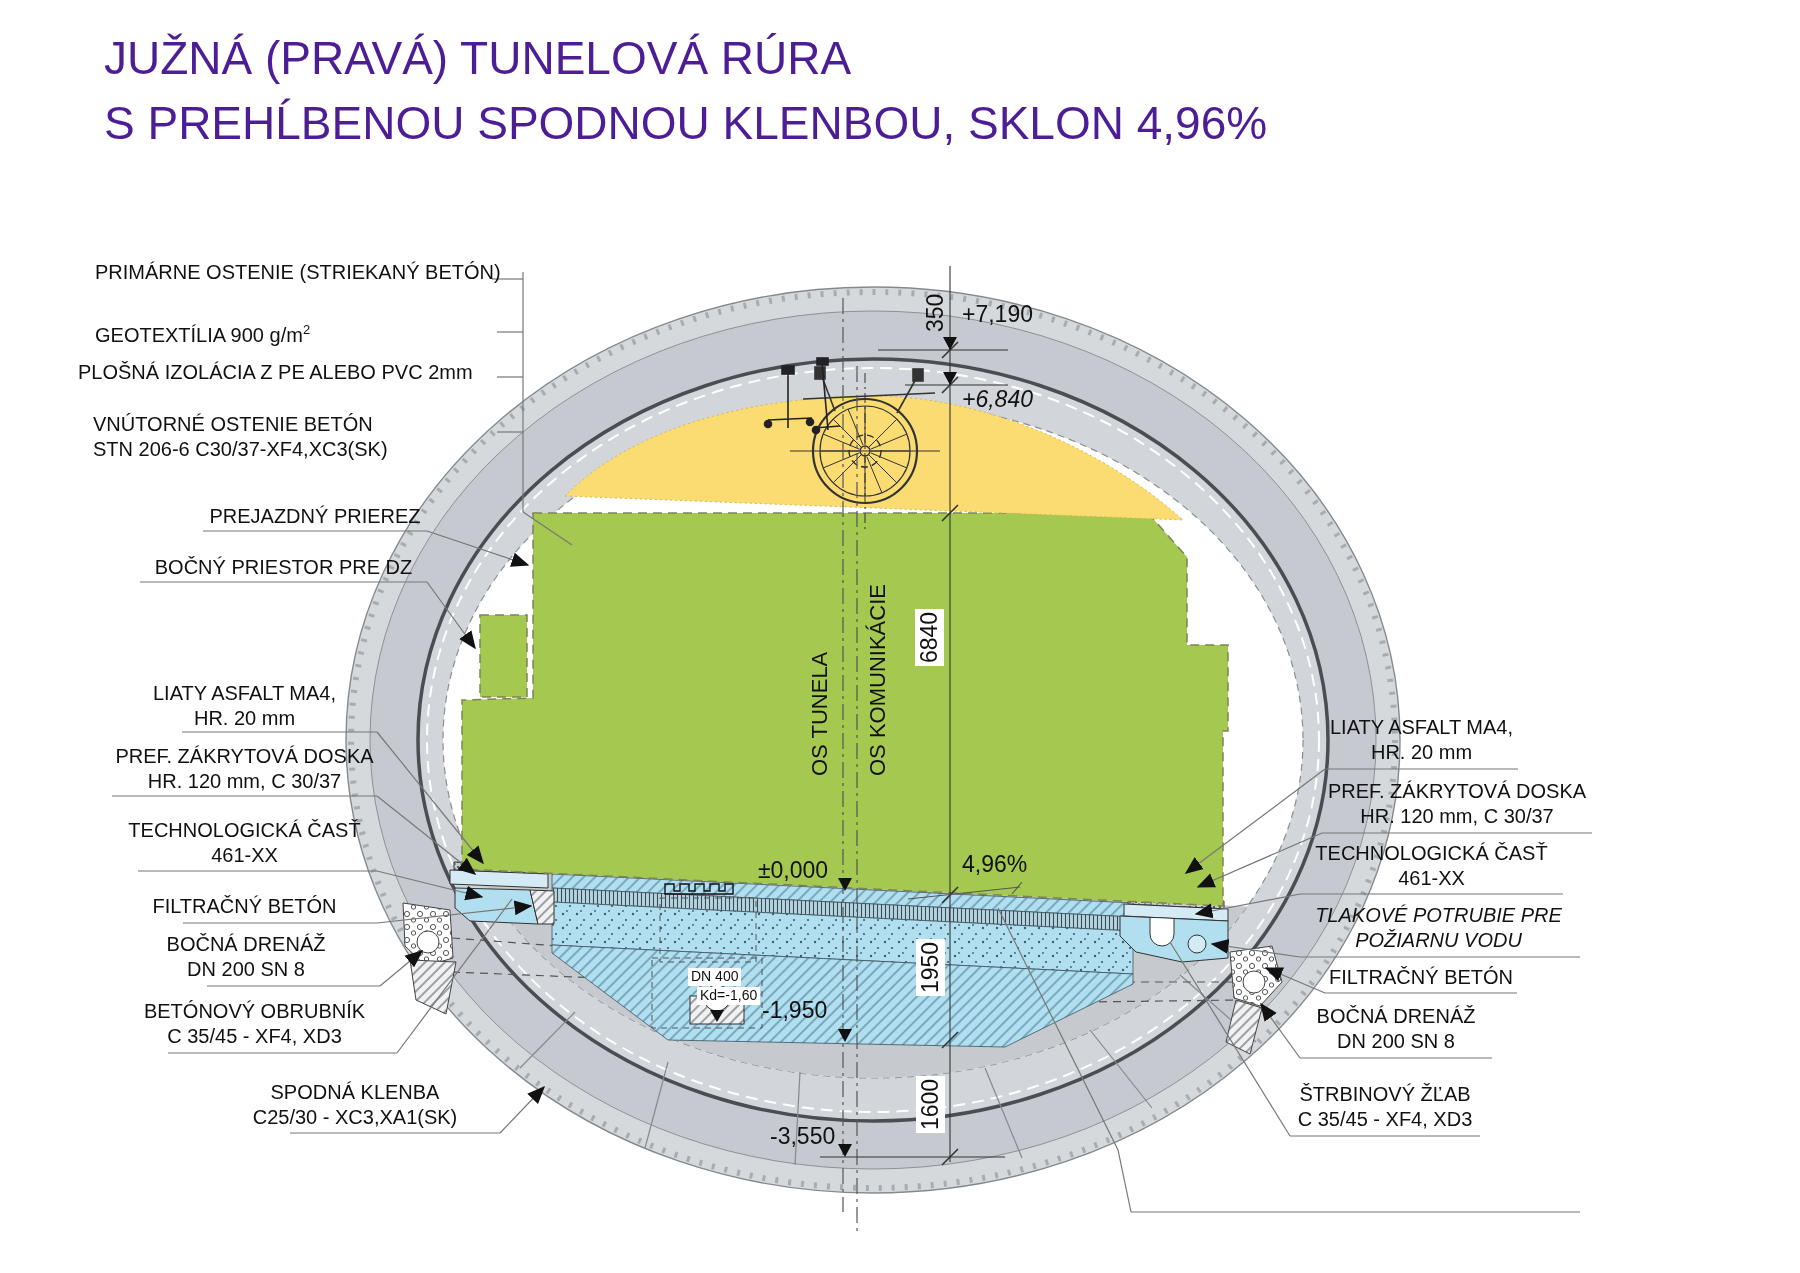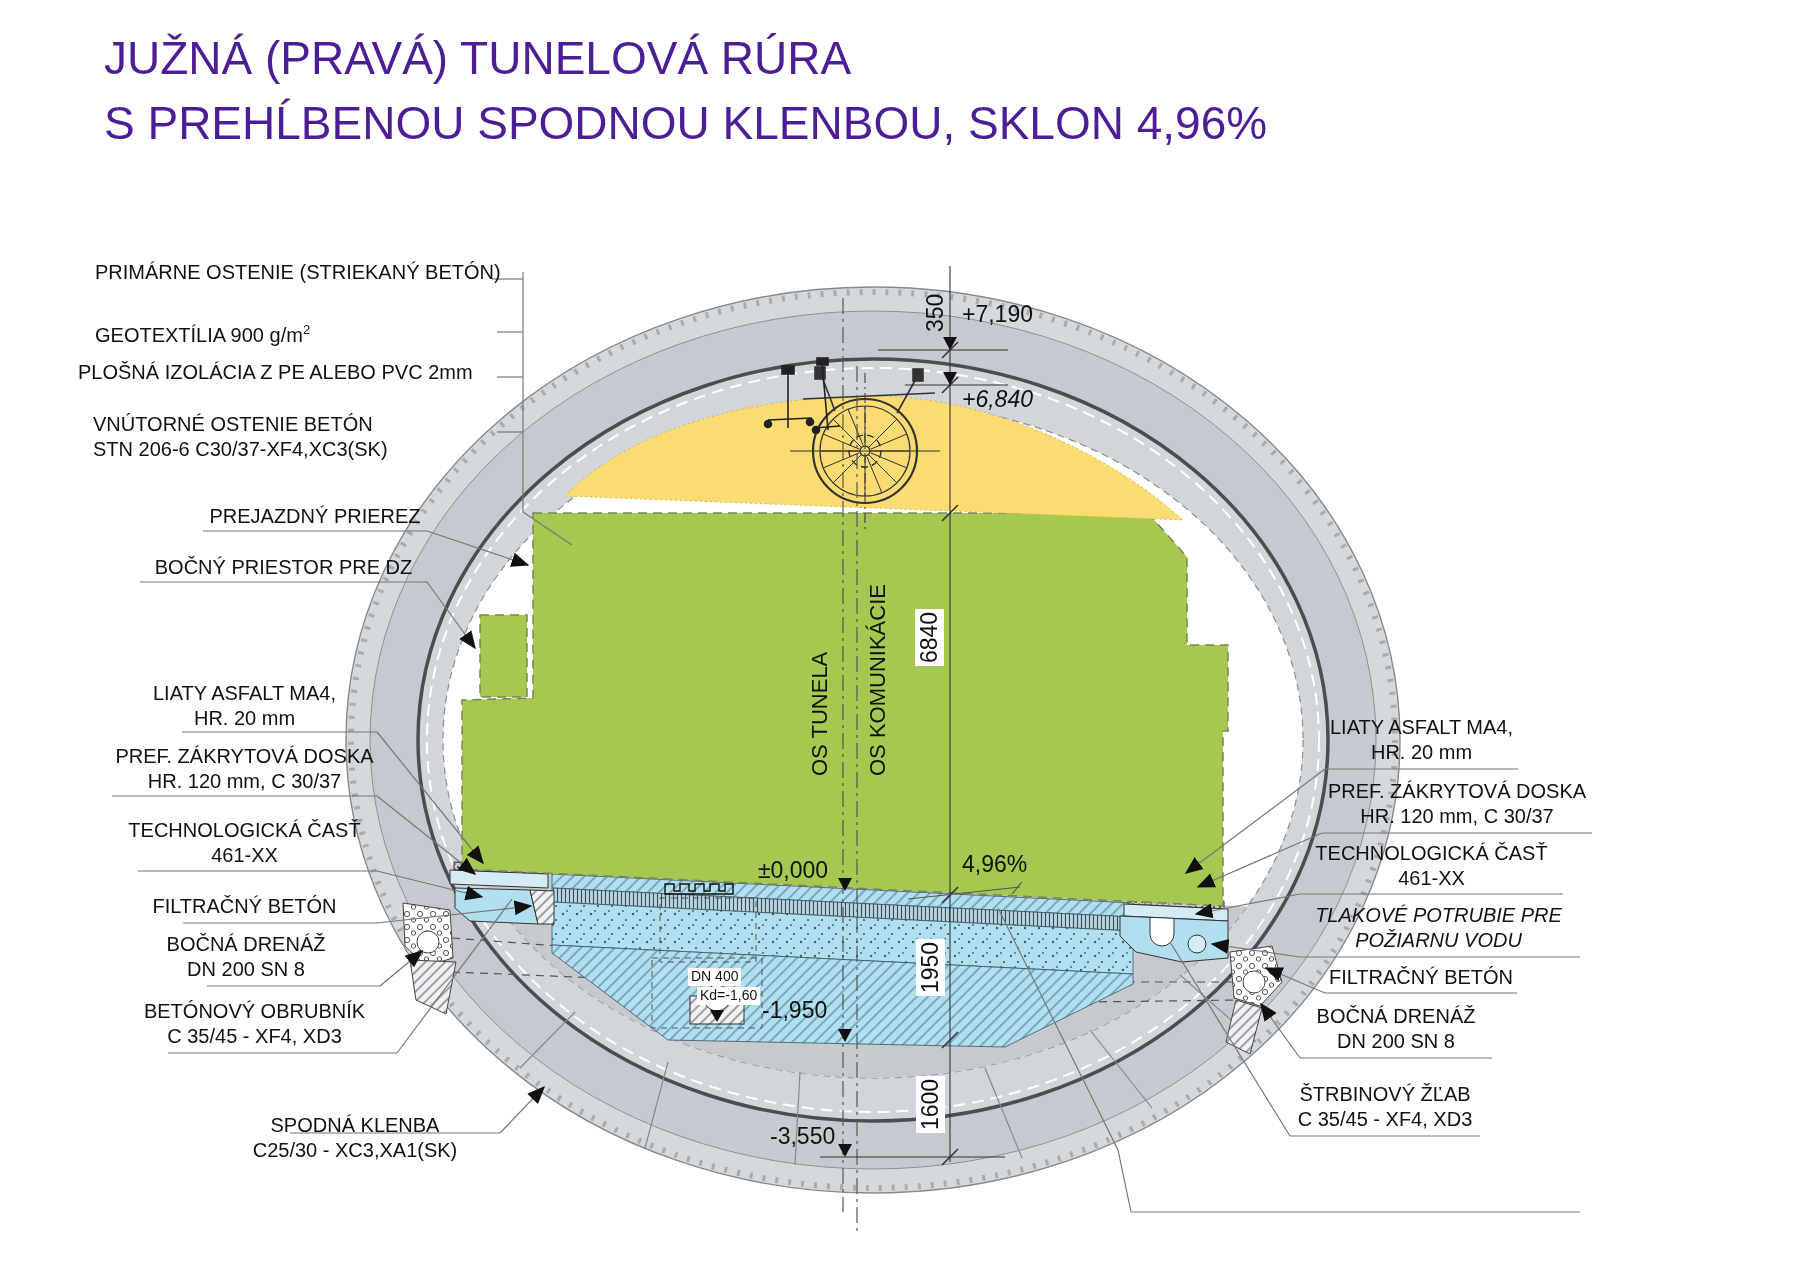--- a/index.html
+++ b/index.html
@@ -266,21 +266,21 @@
 <div class="t lbl" style="left:78px;top:360px;">PLOŠNÁ IZOLÁCIA Z PE ALEBO PVC 2mm</div>
 <div class="t lbl" style="left:93px;top:412px;"><span>VNÚTORNÉ OSTENIE  BETÓN</span><br><span>STN 206-6  C30/37-XF4,XC3(SK)</span></div>
 <div class="t lbl r" style="left:203px;top:504px;width:224px;">PREJAZDNÝ PRIEREZ</div>
 <div class="t lbl r" style="left:140px;top:555px;width:287px;">BOČNÝ PRIESTOR PRE DZ</div>
 <div class="t lbl r" style="left:112px;top:681px;width:265px;"><span>LIATY ASFALT MA4,</span><br><span>HR. 20 mm</span></div>
 <div class="t lbl r" style="left:112px;top:744px;width:265px;"><span>PREF. ZÁKRYTOVÁ DOSKA</span><br><span>HR. 120 mm, C 30/37</span></div>
 <div class="t lbl r" style="left:112px;top:818px;width:265px;"><span>TECHNOLOGICKÁ ČASŤ</span><br><span>461-XX</span></div>
 <div class="t lbl r" style="left:112px;top:894px;width:265px;">FILTRAČNÝ BETÓN</div>
 <div class="t lbl r" style="left:112px;top:932px;width:268px;"><span>BOČNÁ DRENÁŽ</span><br><span>DN 200 SN 8</span></div>
 <div class="t lbl r" style="left:112px;top:999px;width:285px;"><span>BETÓNOVÝ OBRUBNÍK</span><br><span>C 35/45 - XF4, XD3</span></div>
-<div class="t lbl r" style="left:210px;top:1080px;width:290px;margin-top:33px;"><span>SPODNÁ KLENBA</span><br><span>C25/30 - XC3,XA1(SK)</span></div>
+<div class="t lbl r" style="left:210px;top:1080px;width:290px;"><span>SPODNÁ KLENBA</span><br><span>C25/30 - XC3,XA1(SK)</span></div>
 
 <div class="t lbl r" style="left:1325px;top:715px;width:193px;"><span>LIATY ASFALT MA4,</span><br><span>HR. 20 mm</span></div>
 <div class="t lbl r" style="left:1322px;top:779px;width:270px;"><span>PREF. ZÁKRYTOVÁ DOSKA</span><br><span>HR. 120 mm, C 30/37</span></div>
 <div class="t lbl r" style="left:1300px;top:841px;width:263px;"><span>TECHNOLOGICKÁ ČASŤ</span><br><span>461-XX</span></div>
 <div class="t lbl r" style="left:1300px;top:903px;width:277px;font-style:italic;"><span>TLAKOVÉ POTRUBIE PRE</span><br><span>POŽIARNU VODU</span></div>
 <div class="t lbl r" style="left:1325px;top:965px;width:192px;">FILTRAČNÝ BETÓN</div>
 <div class="t lbl r" style="left:1300px;top:1004px;width:192px;"><span>BOČNÁ DRENÁŽ</span><br><span>DN 200 SN 8</span></div>
 <div class="t lbl r" style="left:1290px;top:1082px;width:190px;"><span>ŠTRBINOVÝ ŽĽAB</span><br><span>C 35/45 - XF4, XD3</span></div>
 
 <div class="t dim rot" style="left:921px;top:332px;">350</div>

